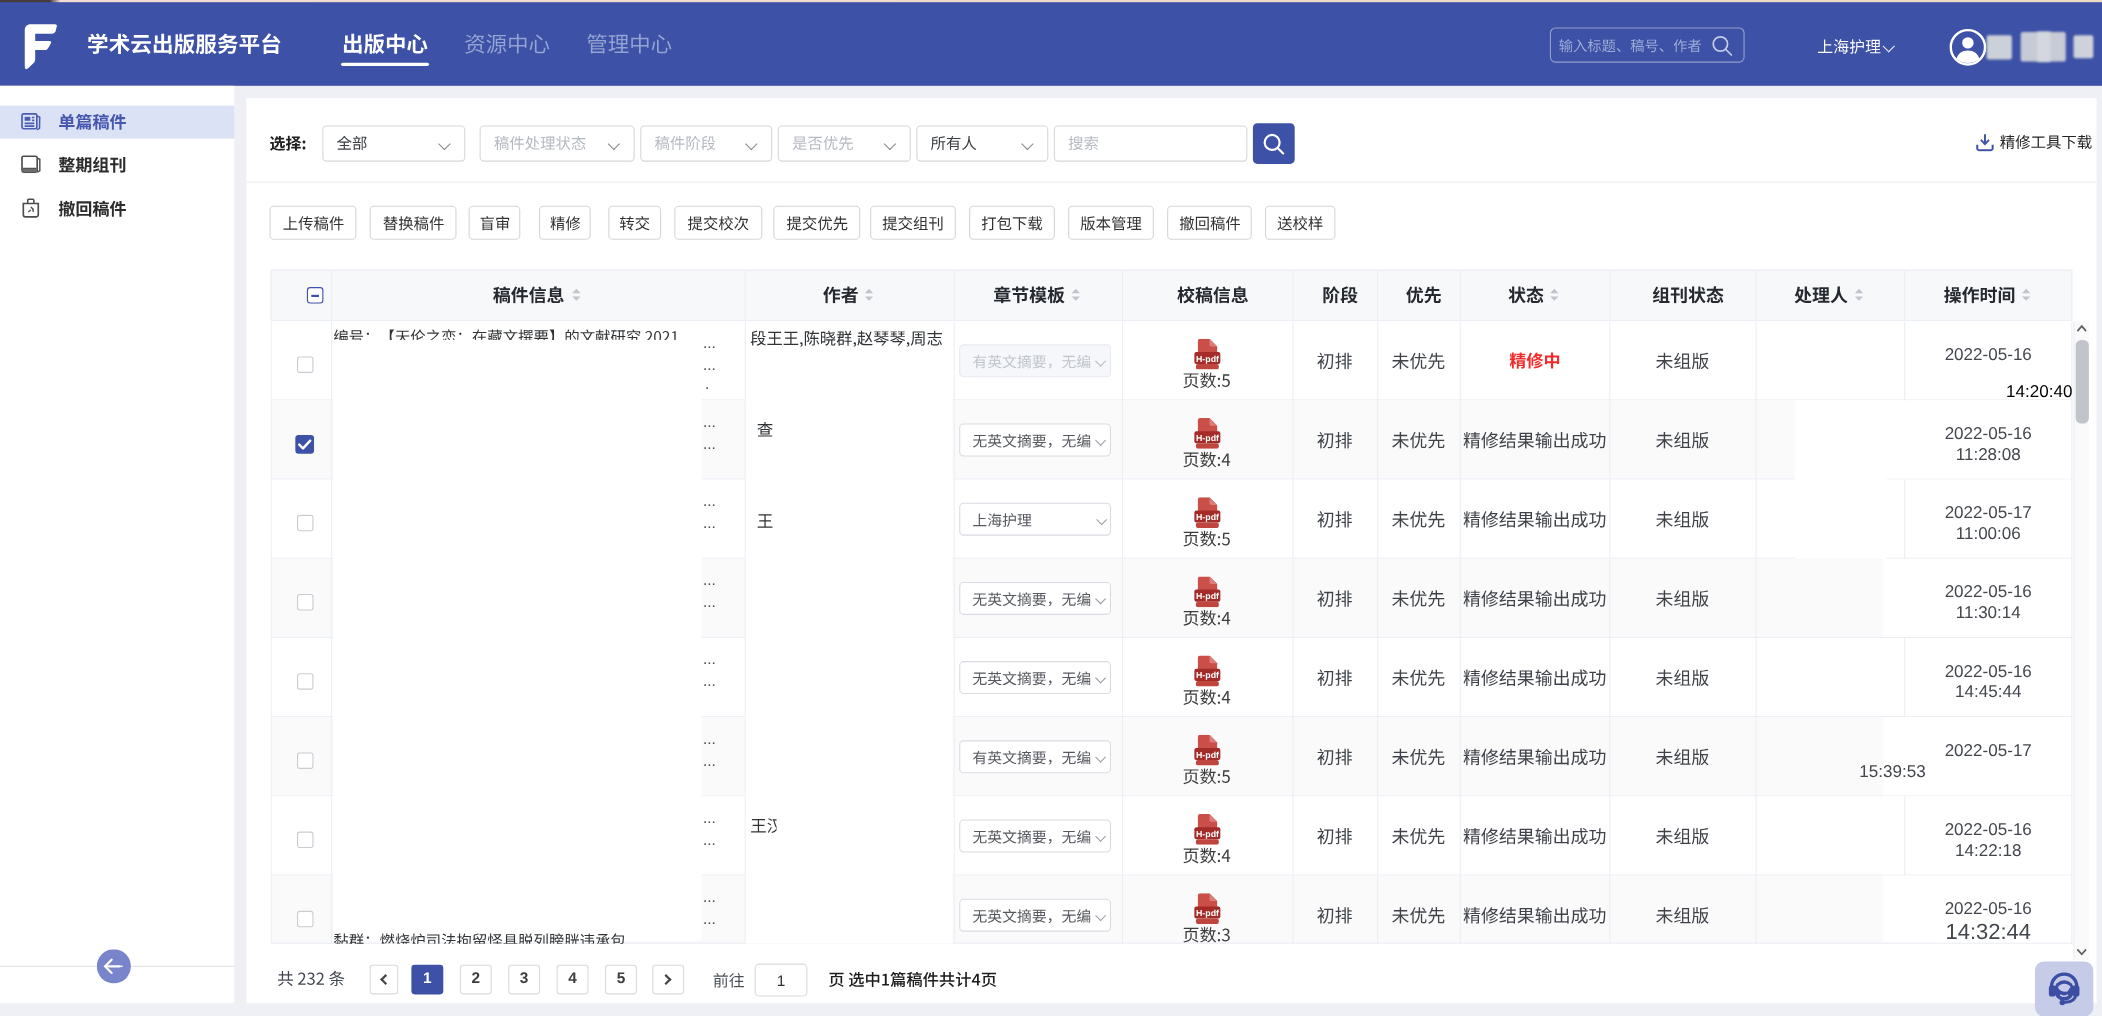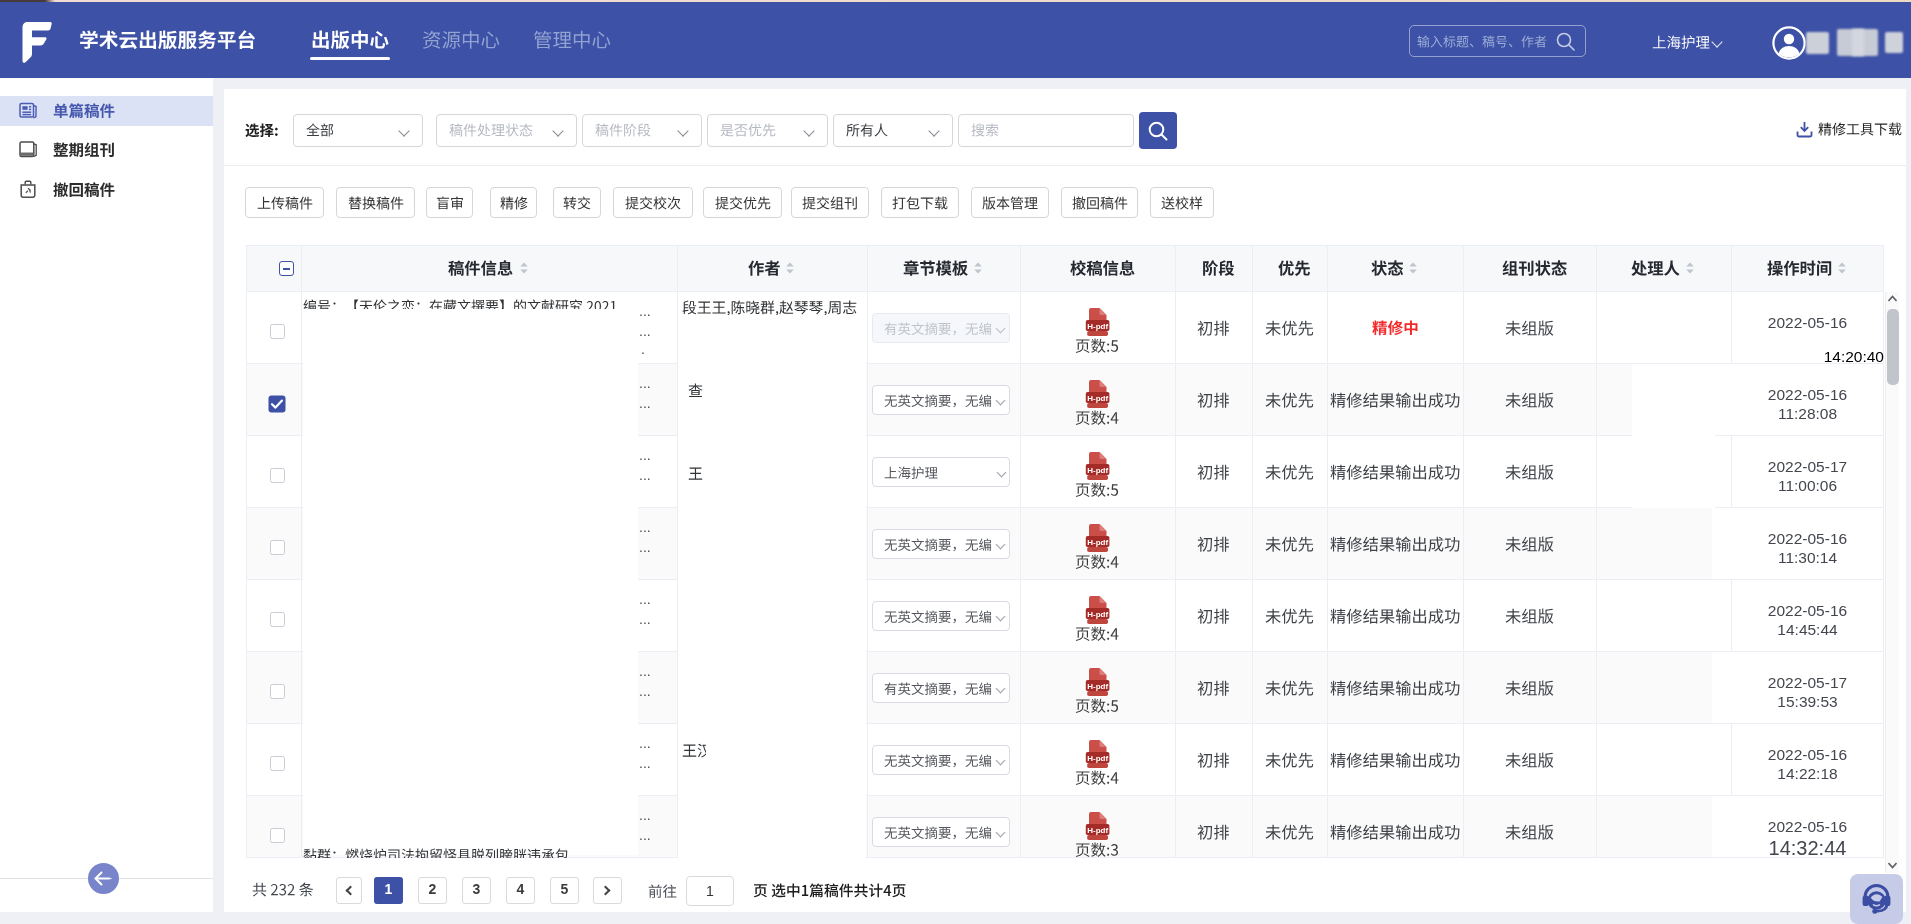--- a/index.html
+++ b/index.html
@@ -954,21 +954,21 @@
       <use href="#g125" x="5000"></use>
       <use href="#g126" x="6000"></use>
       <use href="#g127" x="7000"></use>
     </svg>
 <svg class="t" style="left:1259.0px;top:387.6px;width:48.90px;height:16.30px;fill:#3f4349" viewBox="0 0 3000 1000">
       <use href="#g119" x="0"></use>
       <use href="#g75" x="1000"></use>
       <use href="#g79" x="2000"></use>
     </svg>
 <div class="lat" style="left:1485px;top:382px;width:153px;text-align:center;font-size:15.5px;color:#43474d">2022-05-17</div>
-<div class="lat" style="left:1485px;top:401px;width:153px;text-align:center;font-size:15.5px;color:#43474d">15:39:53</div>
+<div class="lat" style="left:1398px;top:401px;width:153px;text-align:center;font-size:15.5px;color:#43474d">15:39:53</div>
 <div class="lat" style="left:393px;top:371px;font-size:14px;color:#4a4a4a;z-index:6">...</div>
 <div class="lat" style="left:393px;top:391px;font-size:14px;color:#4a4a4a;z-index:6">...</div>
 <div style="position:absolute;left:0;top:432px;width:1638px;height:72px;background:#fff;border-bottom:1px solid #ebeef5"></div>
 <div style="position:absolute;left:55px;top:432px;width:1px;height:72px;background:#ebeef5"></div>
 <div style="position:absolute;left:431px;top:432px;width:1px;height:72px;background:#ebeef5"></div>
 <div style="position:absolute;left:621px;top:432px;width:1px;height:72px;background:#ebeef5"></div>
 <div style="position:absolute;left:774px;top:432px;width:1px;height:72px;background:#ebeef5"></div>
 <div style="position:absolute;left:929px;top:432px;width:1px;height:72px;background:#ebeef5"></div>
 <div style="position:absolute;left:1006px;top:432px;width:1px;height:72px;background:#ebeef5"></div>
 <div style="position:absolute;left:1081px;top:432px;width:1px;height:72px;background:#ebeef5"></div>

